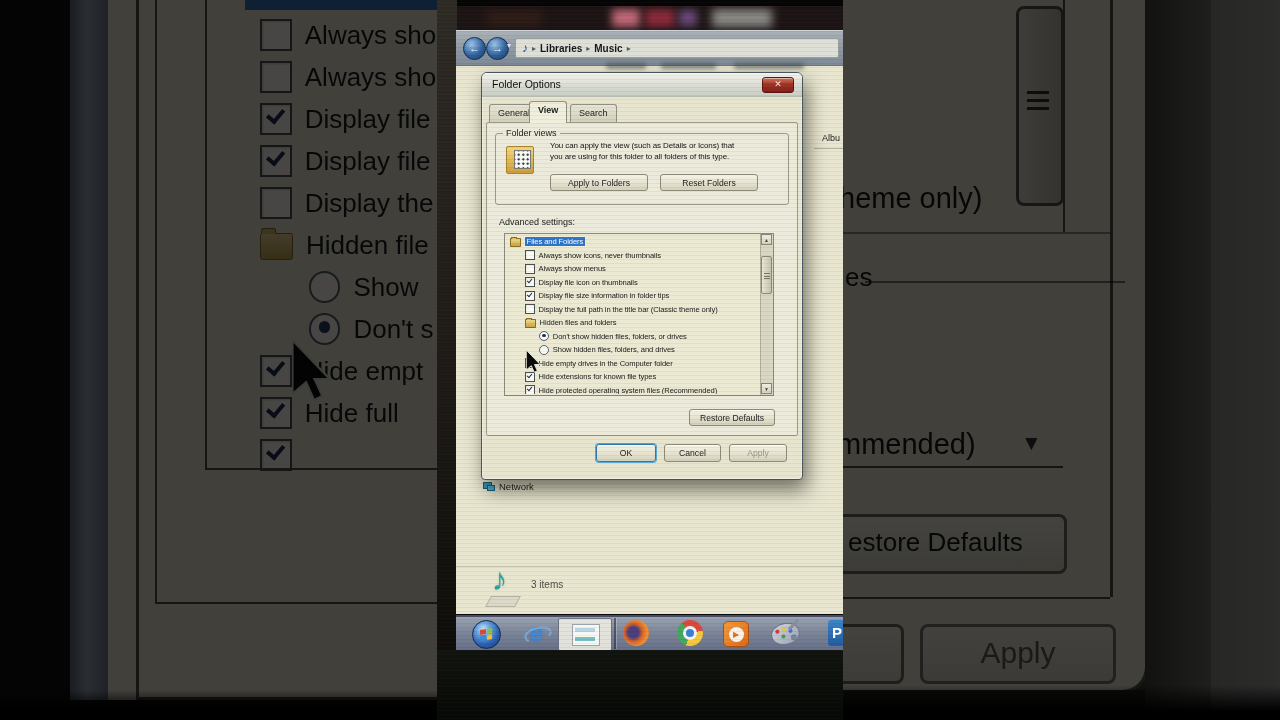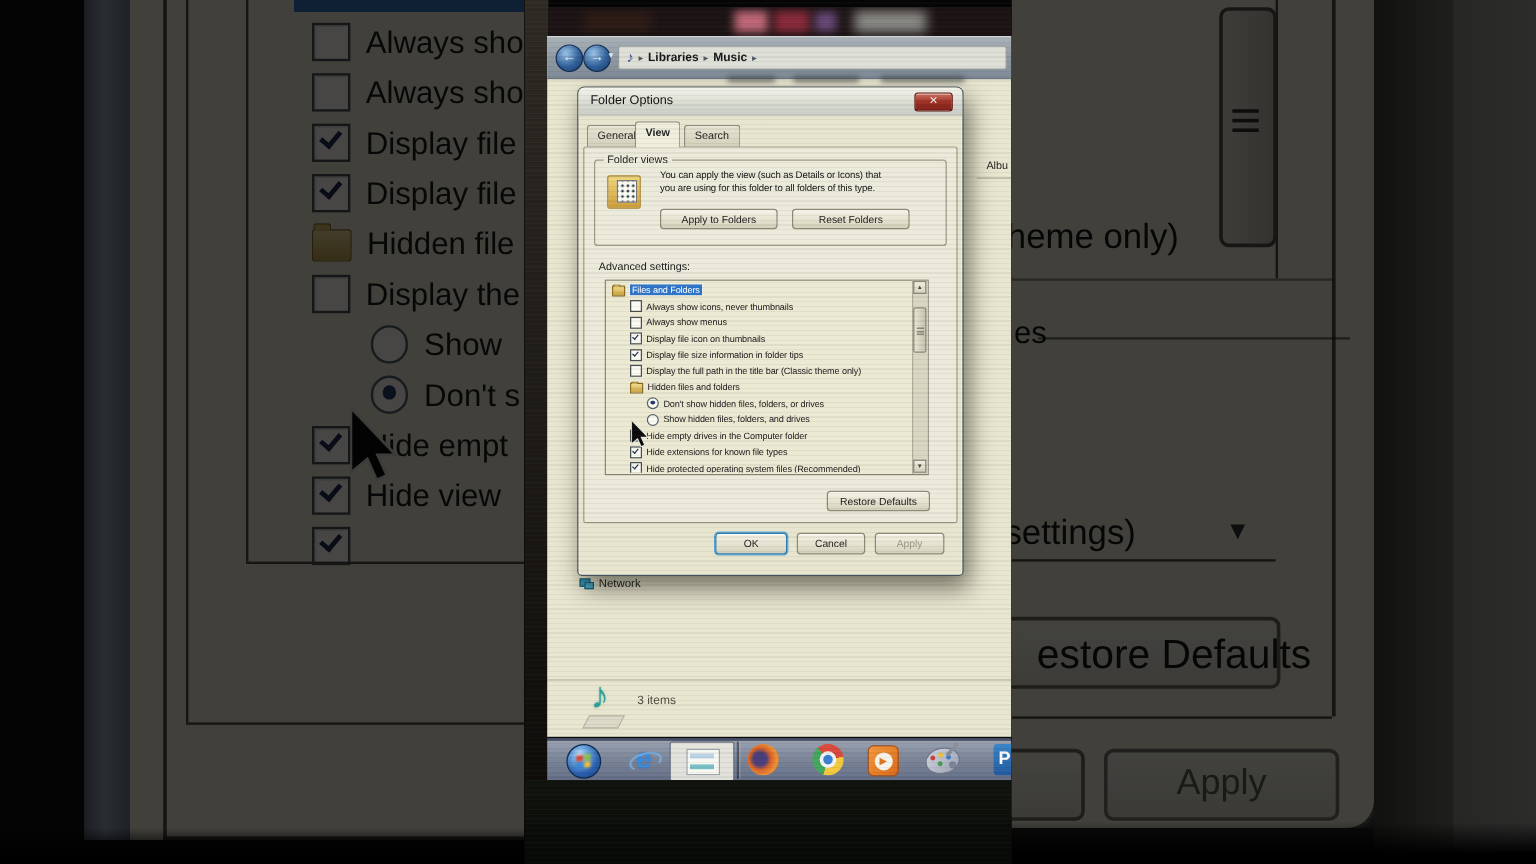--- a/index.html
+++ b/index.html
@@ -137,42 +137,42 @@
           </div>
           <div class="arow ind1">
             <span class="cb on"></span>
             <span class="lbl">Display file</span>
           </div>
           <div class="arow ind1">
             <span class="cb on"></span>
             <span class="lbl">Display file</span>
           </div>
           <div class="arow ind1">
+            <span class="cb"></span>
+            <span class="lbl">Display the</span>
+          </div>
+          <div class="arow ind1">
             <span class="ficon"></span>
             <span class="lbl">Hidden file</span>
-          </div>
-          <div class="arow ind1">
-            <span class="cb"></span>
-            <span class="lbl">Display the</span>
           </div>
           <div class="arow ind2">
             <span class="rd"></span>
             <span class="lbl">Show</span>
           </div>
           <div class="arow ind2">
             <span class="rd on"></span>
             <span class="lbl">Don't s</span>
           </div>
           <div class="arow ind1">
             <span class="cb on"></span>
             <span class="lbl">Hide empt</span>
           </div>
           <div class="arow ind1">
             <span class="cb on"></span>
-            <span class="lbl">Hide view</span>
+            <span class="lbl">Hide full</span>
           </div>
           <div class="arow ind1">
             <span class="cb on"></span>
           </div>
         </div>
       <div class="abs hline" style="left:205px;top:468px;width:232px;height:2px;"></div>
       <div class="abs hline" style="left:155px;top:602px;width:282px;height:2px;"></div>
       <div class="abs hline" style="left:136px;top:697px;width:301px;height:3px;"></div>
       <svg class="abs" style="left:292px;top:340px;" width="40" height="62" viewBox="0 0 12 19">
         <polygon points="0,0 0,16.5 4.2,13 6.6,18.4 9.2,17.2 6.8,12 11.5,12" fill="#0a0a0a" stroke="#d8d8d0" stroke-width="0.7"></polygon>
@@ -380,25 +380,25 @@
 
       <div class="abs" style="left:173px;top:6px;width:42px;height:194px;border:3px solid #55504a;border-radius:8px;background:linear-gradient(90deg,#dcd9c8,#b8b5a4);">
         <span class="abs" style="left:8px;top:82px;width:22px;height:3px;background:#33302a;"></span>
         <span class="abs" style="left:8px;top:90px;width:22px;height:3px;background:#33302a;"></span>
         <span class="abs" style="left:8px;top:98px;width:22px;height:3px;background:#33302a;"></span>
       </div>
 
       <div class="abs fragtext" style="left:-4px;top:182px;font-size:29px;">heme only)</div>
       <div class="abs fragtext" style="left:2px;top:262px;font-size:26px;">es</div>
       <div class="abs" style="left:22px;top:281px;width:260px;height:2px;background:rgba(0,0,0,.5);"></div>
-      <div class="abs fragtext" style="left:-6px;top:428px;font-size:29px;">settings)</div>
+      <div class="abs fragtext" style="left:-6px;top:428px;font-size:29px;">mmended)</div>
       <div class="abs" style="left:178px;top:431px;font-size:21px;color:#333;">▼</div>
 
       <div class="abs" style="left:-22px;top:514px;width:240px;height:54px;border:3px solid #6a685c;border-radius:8px;background:linear-gradient(#f0eee0,#d8d5c2);">
-        <span class="fragtext" style="position:absolute;left:40px;top:10px;font-size:34px;">estore Defaults</span>
+        <span class="fragtext" style="position:absolute;left:24px;top:10px;font-size:26px;">estore Defaults</span>
       </div>
       <div class="abs" style="left:-45px;top:624px;width:100px;height:54px;border:3px solid #6a685c;border-radius:8px;background:linear-gradient(#f0eee0,#d8d5c2);"></div>
       <div class="abs" style="left:77px;top:624px;width:190px;height:54px;border:3px solid #76746a;border-radius:8px;background:linear-gradient(#ece9da,#d5d2bf);">
         <span style="position:absolute;left:0;width:100%;top:9px;font-size:30px;color:#5a594e;text-align:center;display:block;">Apply</span>
       </div>
     </div>
     <div class="abs" style="left:0;top:685px;width:437px;height:35px;background:linear-gradient(transparent,#000 75%);"></div>
   </div>
 </div>
 

